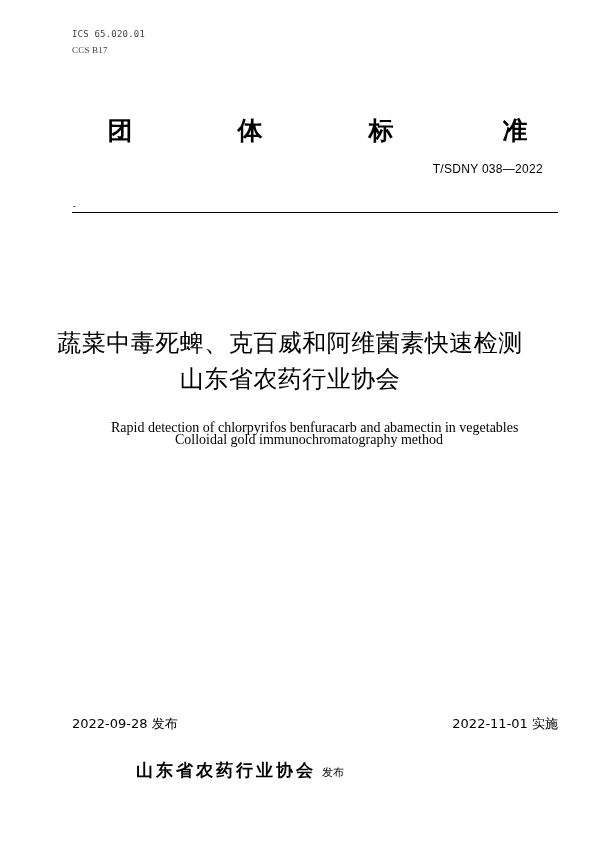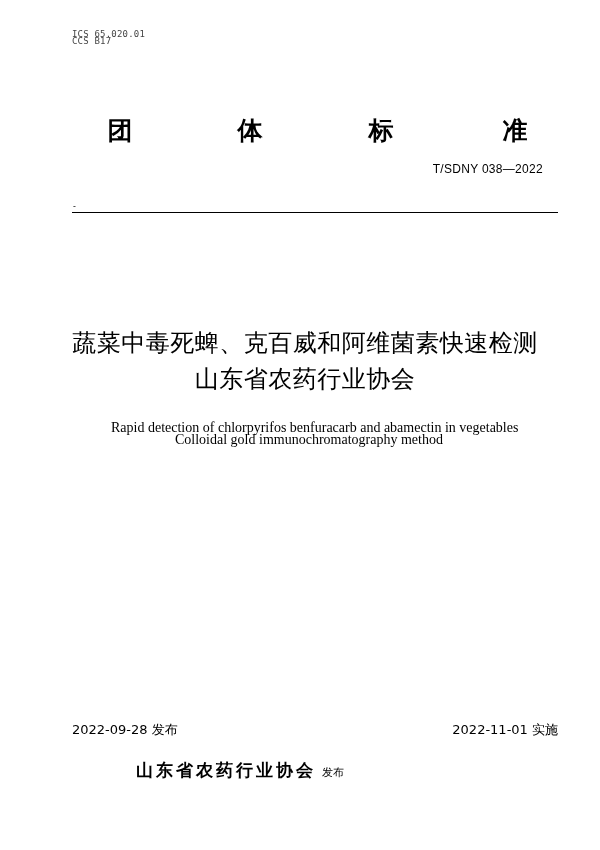--- a/index.html
+++ b/index.html
@@ -1,31 +1,31 @@
 <!DOCTYPE html>
 <html><head>
 <meta charset="utf-8">
 <style>
   html, body { margin: 0; padding: 0; background: #ffffff; }
   body { width: 600px; height: 850px; position: relative; overflow: hidden; color: #000; font-family: "DejaVu Sans", sans-serif; }
   .abs { position: absolute; }
   .meta { left: 72px; font-size: 9px; color: #444; font-family: "DejaVu Sans Mono", monospace; letter-spacing: 0.2px; text-align: right; }
   #ics { top: 29px; }
-  #ccs { top: 36px; }
+  #ccs { top: 45px; font-family: Liberation Serif, serif; }
   .hdr-char { top: 114px; font-size: 25px; font-weight: bold; width: 40px; text-align: center; }
   #std-code { top: 162px; right: 57px; font-size: 12px; font-family: Liberation Sans, sans-serif; letter-spacing: 0.3px; }
   #dot { top: 203px; left: 73px; font-size: 8px; line-height: 8px; }
   #rule { top: 212px; left: 72px; width: 486px; height: 1px; background: #000; }
-  .title-cn { left: 15px; width: 580px; text-align: center; font-size: 24px; letter-spacing: 0.5px; }
+  .title-cn { left: 0; width: 580px; text-align: center; font-size: 24px; letter-spacing: 0.5px; }
   #title1 { top: 327px; }
   #title2 { top: 363px; }
   .title-en { font-family: "Liberation Serif", serif; font-size: 14px; white-space: nowrap; }
   #en1 { top: 412px; left: 111px; margin-top: 8px; }
   #en2 { top: 432px; left: 175px; text-align: right; }
-  .date { top: 715px; font-size: 13px; margin-top: 6px; }
+  .date { top: 715px; font-size: 13px; }
   #issue-date { left: 72px; }
   #impl-date { right: 42px; }
   #publisher { top: 759px; left: 0; width: 480px; text-align: center; }
   #publisher .org { font-size: 17px; font-weight: bold; letter-spacing: 3px; }
   #publisher .suffix { font-size: 11px; margin-left: 6px; }
 </style>
 </head>
 <body>
 
 <div class="abs meta" id="ics">ICS  65.020.01</div>

